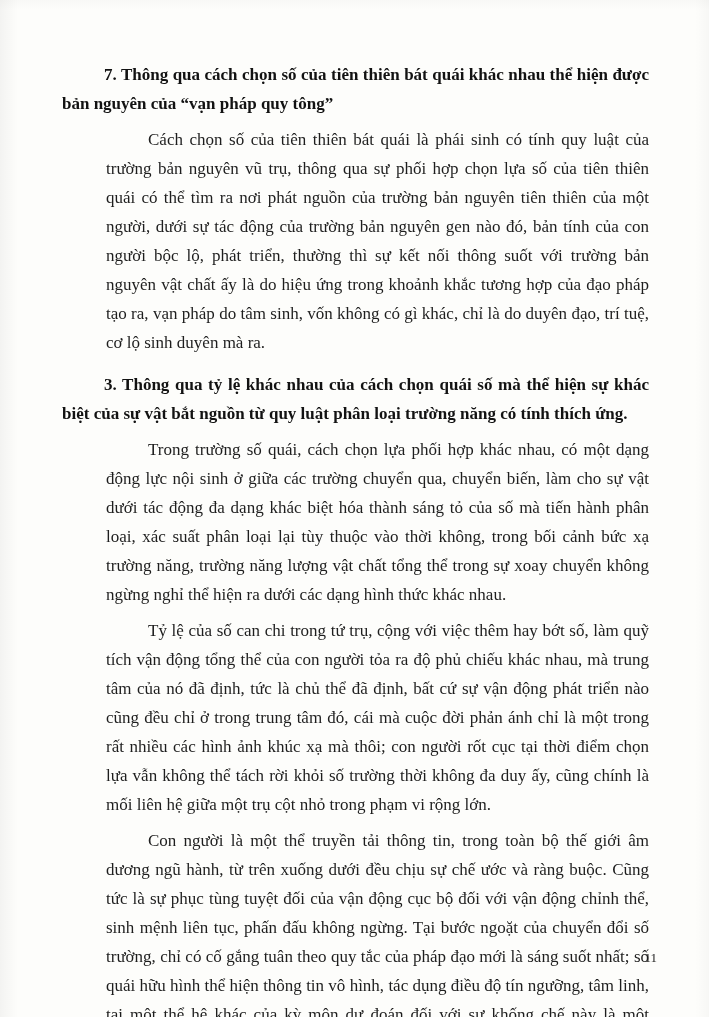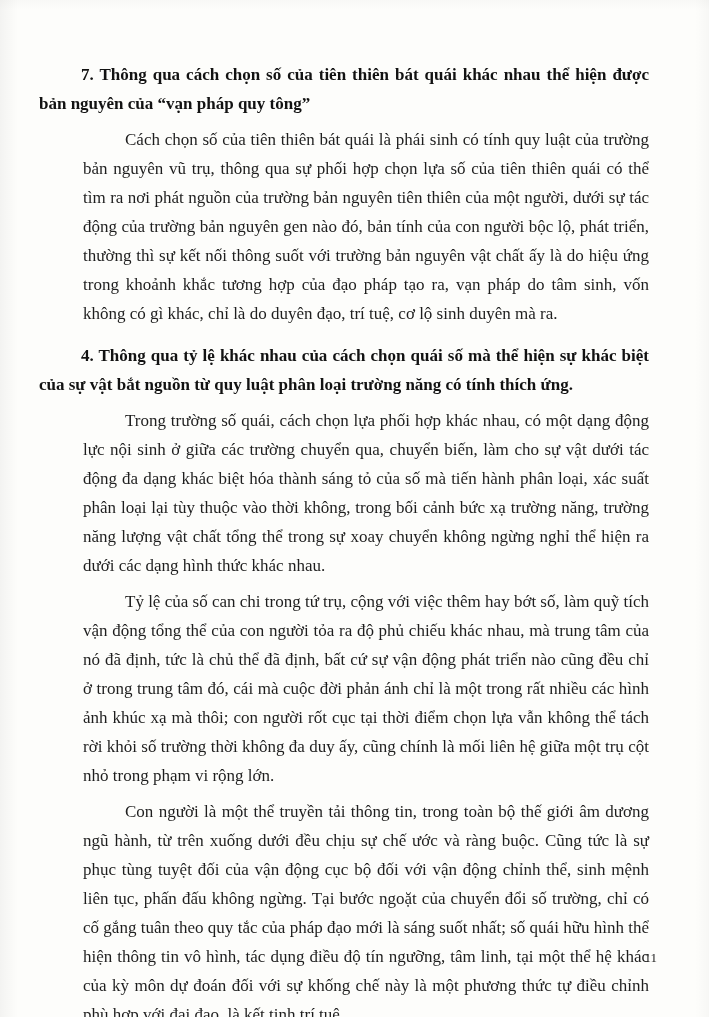--- a/index.html
+++ b/index.html
@@ -7,21 +7,21 @@
     padding: 0;
     background: #e9e9e7;
   }
   .page {
     position: relative;
     width: 709px;
     height: 1017px;
     margin: 0 auto;
     background: #fdfdfb;
     box-sizing: border-box;
-    padding: 60px 60px 0 39px;
+    padding: 60px 60px 0 62px;
     font-family: "Liberation Serif", "DejaVu Serif", serif;
     color: #1e1e1e;
     overflow: hidden;
   }
   
   .page::before {
     content: "";
     position: absolute;
     inset: 0;
     pointer-events: none;
@@ -68,21 +68,21 @@
 
 <div class="page">
   <div class="content">
 
     <div class="section">
       <p class="heading">7. Thông qua cách chọn số của tiên thiên bát quái khác nhau thể hiện được bản nguyên của “vạn pháp quy tông”</p>
       <p class="body">Cách chọn số của tiên thiên bát quái là phái sinh có tính quy luật của trường bản nguyên vũ trụ, thông qua sự phối hợp chọn lựa số của tiên thiên quái có thể tìm ra nơi phát nguồn của trường bản nguyên tiên thiên của một người, dưới sự tác động của trường bản nguyên gen nào đó, bản tính của con người bộc lộ, phát triển, thường thì sự kết nối thông suốt với trường bản nguyên vật chất ấy là do hiệu ứng trong khoảnh khắc tương hợp của đạo pháp tạo ra, vạn pháp do tâm sinh, vốn không có gì khác, chỉ là do duyên đạo, trí tuệ, cơ lộ sinh duyên mà ra.</p>
     </div>
 
     <div class="section">
-      <p class="heading">4. Thông qua tỷ lệ khác nhau của cách chọn quái số mà thể hiện sự khác biệt của sự vật bắt nguồn từ quy luật phân loại trường năng có tính thích ứng.</p>
+      <p class="heading">3. Thông qua tỷ lệ khác nhau của cách chọn quái số mà thể hiện sự khác biệt của sự vật bắt nguồn từ quy luật phân loại trường năng có tính thích ứng.</p>
       <p class="body">Trong trường số quái, cách chọn lựa phối hợp khác nhau, có một dạng động lực nội sinh ở giữa các trường chuyển qua, chuyển biến, làm cho sự vật dưới tác động đa dạng khác biệt hóa thành sáng tỏ của số mà tiến hành phân loại, xác suất phân loại lại tùy thuộc vào thời không, trong bối cảnh bức xạ trường năng, trường năng lượng vật chất tổng thể trong sự xoay chuyển không ngừng nghỉ thể hiện ra dưới các dạng hình thức khác nhau.</p>
     </div>
 
     <div class="section">
       <p class="body">Tỷ lệ của số can chi trong tứ trụ, cộng với việc thêm hay bớt số, làm quỹ tích vận động tổng thể của con người tỏa ra độ phủ chiếu khác nhau, mà trung tâm của nó đã định, tức là chủ thể đã định, bất cứ sự vận động phát triển nào cũng đều chỉ ở trong trung tâm đó, cái mà cuộc đời phản ánh chỉ là một trong rất nhiều các hình ảnh khúc xạ mà thôi; con người rốt cục tại thời điểm chọn lựa vẫn không thể tách rời khỏi số trường thời không đa duy ấy, cũng chính là mối liên hệ giữa một trụ cột nhỏ trong phạm vi rộng lớn.</p>
     </div>
 
     <div class="section">
       <p class="body">Con người là một thể truyền tải thông tin, trong toàn bộ thế giới âm dương ngũ hành, từ trên xuống dưới đều chịu sự chế ước và ràng buộc. Cũng tức là sự phục tùng tuyệt đối của vận động cục bộ đối với vận động chỉnh thể, sinh mệnh liên tục, phấn đấu không ngừng. Tại bước ngoặt của chuyển đổi số trường, chỉ có cố gắng tuân theo quy tắc của pháp đạo mới là sáng suốt nhất; số quái hữu hình thể hiện thông tin vô hình, tác dụng điều độ tín ngưỡng, tâm linh, tại một thể hệ khác của kỳ môn dự đoán đối với sự khống chế này là một phương thức tự điều chỉnh phù hợp với đại đạo, là kết tinh trí tuệ</p>
     </div>

